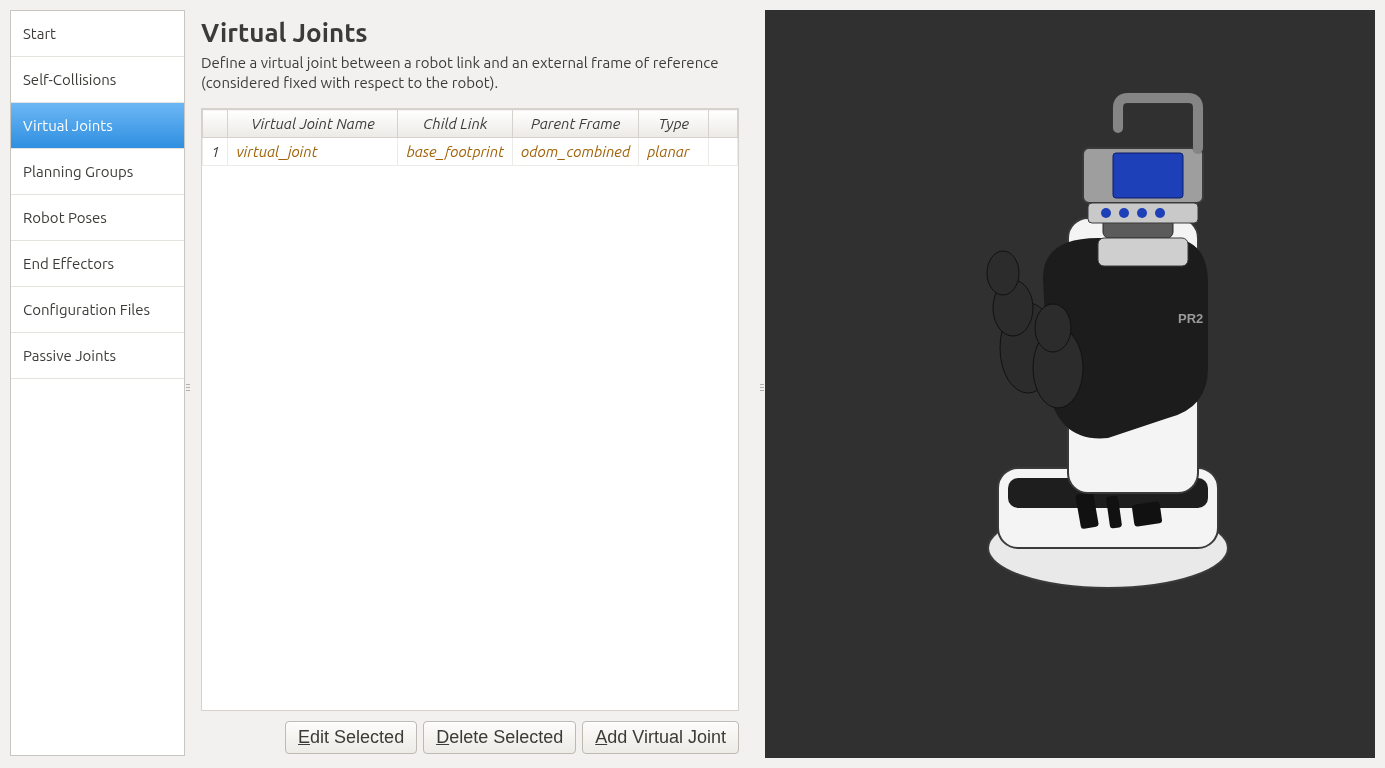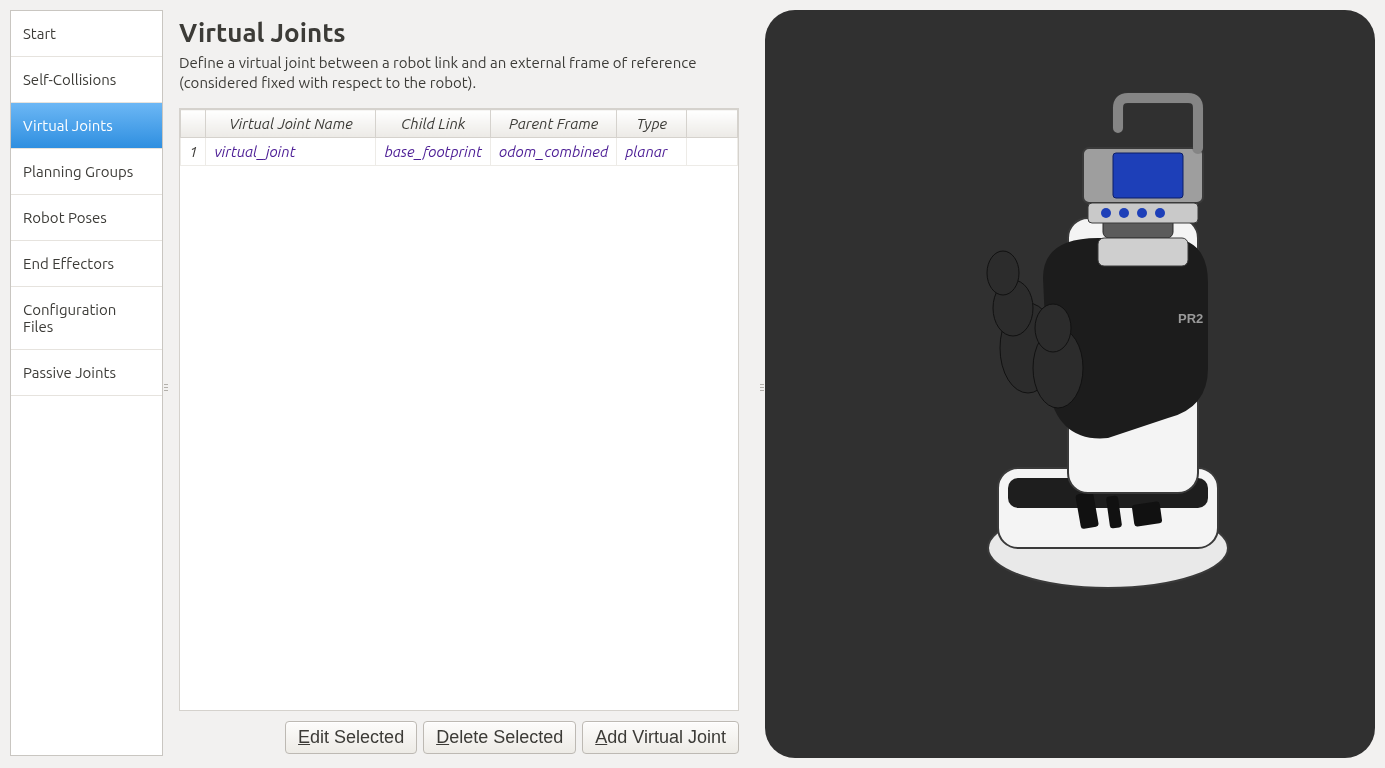--- a/index.html
+++ b/index.html
@@ -1,36 +1,36 @@
 <!DOCTYPE html>
 <html><head>
 <meta charset="utf-8">
 <style>
   * { box-sizing: border-box; margin: 0; padding: 0; }
   html, body { width: 100%; height: 100%; font-family: "Ubuntu", "Liberation Sans", Arial, sans-serif; font-size: 15px; color: #3C3B37; background: #F2F1F0; }
   .window { display: flex; width: 1385px; height: 768px; background: #F2F1F0; }
-  .sidebar { width: 153px; border: 1px solid #C9C6C1; margin: 10px 0 12px 10px; background: #FFFFFF; display: flex; flex-direction: column; }
+  .sidebar { width: 175px; border: 1px solid #C9C6C1; margin: 10px 0 12px 10px; background: #FFFFFF; display: flex; flex-direction: column; }
   .sidebar-item { padding: 14px 12px; border-bottom: 1px solid #E6E3DE; font-size: 15px; color: #3C3B37; cursor: pointer; }
   .sidebar-item.active { background: linear-gradient(to bottom, #6CB7F5, #2F8FE0); color: #FFFFFF; }
   .sidebar-fill { flex: 1; }
   .handle { width: 6px; position: relative; }
   .handle::after { content: ""; position: absolute; top: 50%; left: 1px; width: 4px; height: 8px; background: repeating-linear-gradient(to bottom, #B3B0AB 0 1px, transparent 1px 3px); }
   .main { flex: 1; padding: 18px 20px 10px 10px; display: flex; flex-direction: column; min-width: 0; }
   .page-title { font-size: 26px; font-weight: bold; color: #3C3B37; margin-bottom: 6px; }
   .page-desc { font-size: 15px; color: #3C3B37; max-width: 540px; line-height: 1.3; margin-bottom: 16px; }
   .table-wrap { flex: 1; border: 1px solid #D5D2CD; background: #FFFFFF; overflow: auto; font-style: italic; }
   table { border-collapse: collapse; width: 100%; font-size: 15px; }
   th { background: linear-gradient(to bottom, #FFFFFF, #ECEAE6); border: 1px solid #D5D2CD; padding: 5px 10px; font-weight: normal; color: #3C3B37; text-align: center; }
-  td { border: 1px solid #EDEBE7; padding: 5px 8px; color: #4c1d95; }
+  td { border: 1px solid #EDEBE7; padding: 5px 8px; color: #a16207; }
   td.rownum { color: #3C3B37; text-align: center; background: #FFFFFF; width: 22px; }
   .extra-th { width: auto; }
   .button-row { display: flex; justify-content: flex-end; gap: 6px; padding: 10px 0 4px 0; }
   button.qt { background: linear-gradient(to bottom, #FDFCFB, #EDEBE6); border: 1px solid #BDB9B3; border-radius: 4px; padding: 5px 12px; font-size: 18px; color: #3C3B37; cursor: pointer; box-shadow: inset 0 1px 0 #FFFFFF; }
   .mnemonic { text-decoration: underline; }
-  .viewport { width: 610px; margin: 10px 10px 10px 0; background: #303030; position: relative; overflow: hidden; border-radius: 30px; }
+  .viewport { width: 610px; margin: 10px 10px 10px 0; background: #303030; position: relative; overflow: hidden; }
   
   .robot { position: absolute; left: 50%; top: 50%; transform: translate(-45%, -60%); }
 </style>
 </head>
 <body>
 
 <div class="window">
 
   <div class="sidebar">
     <div class="sidebar-item"><span>Start</span></div>

